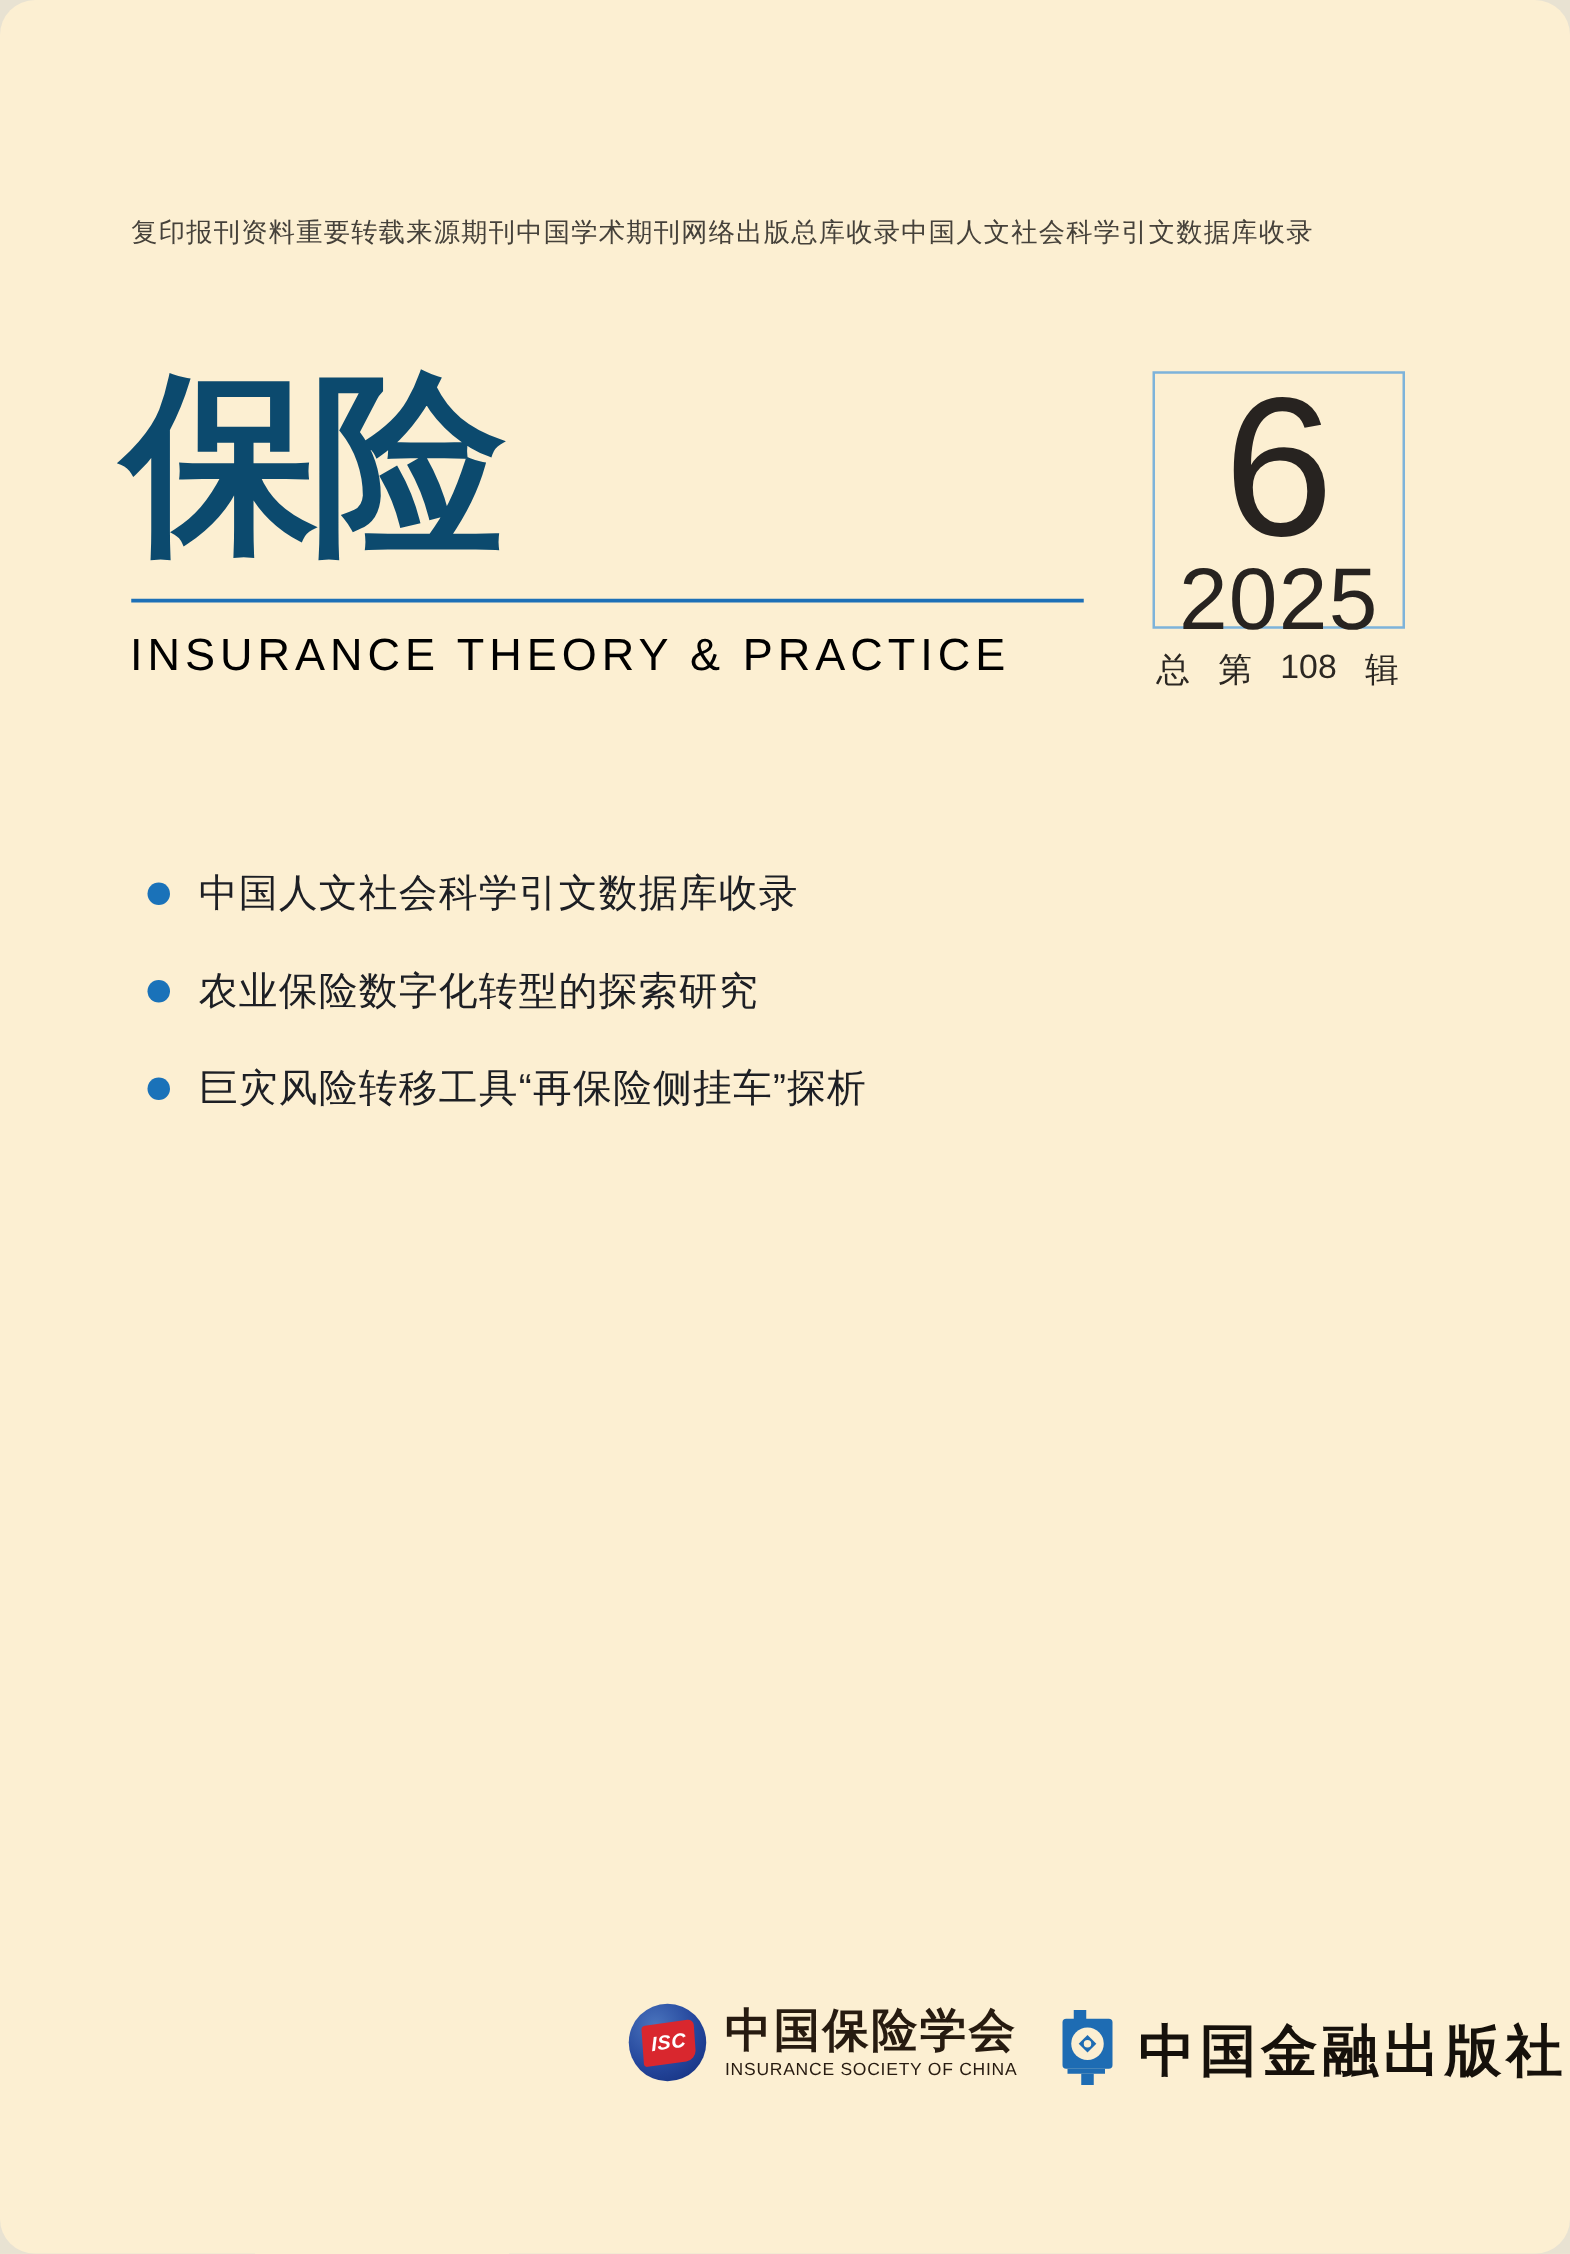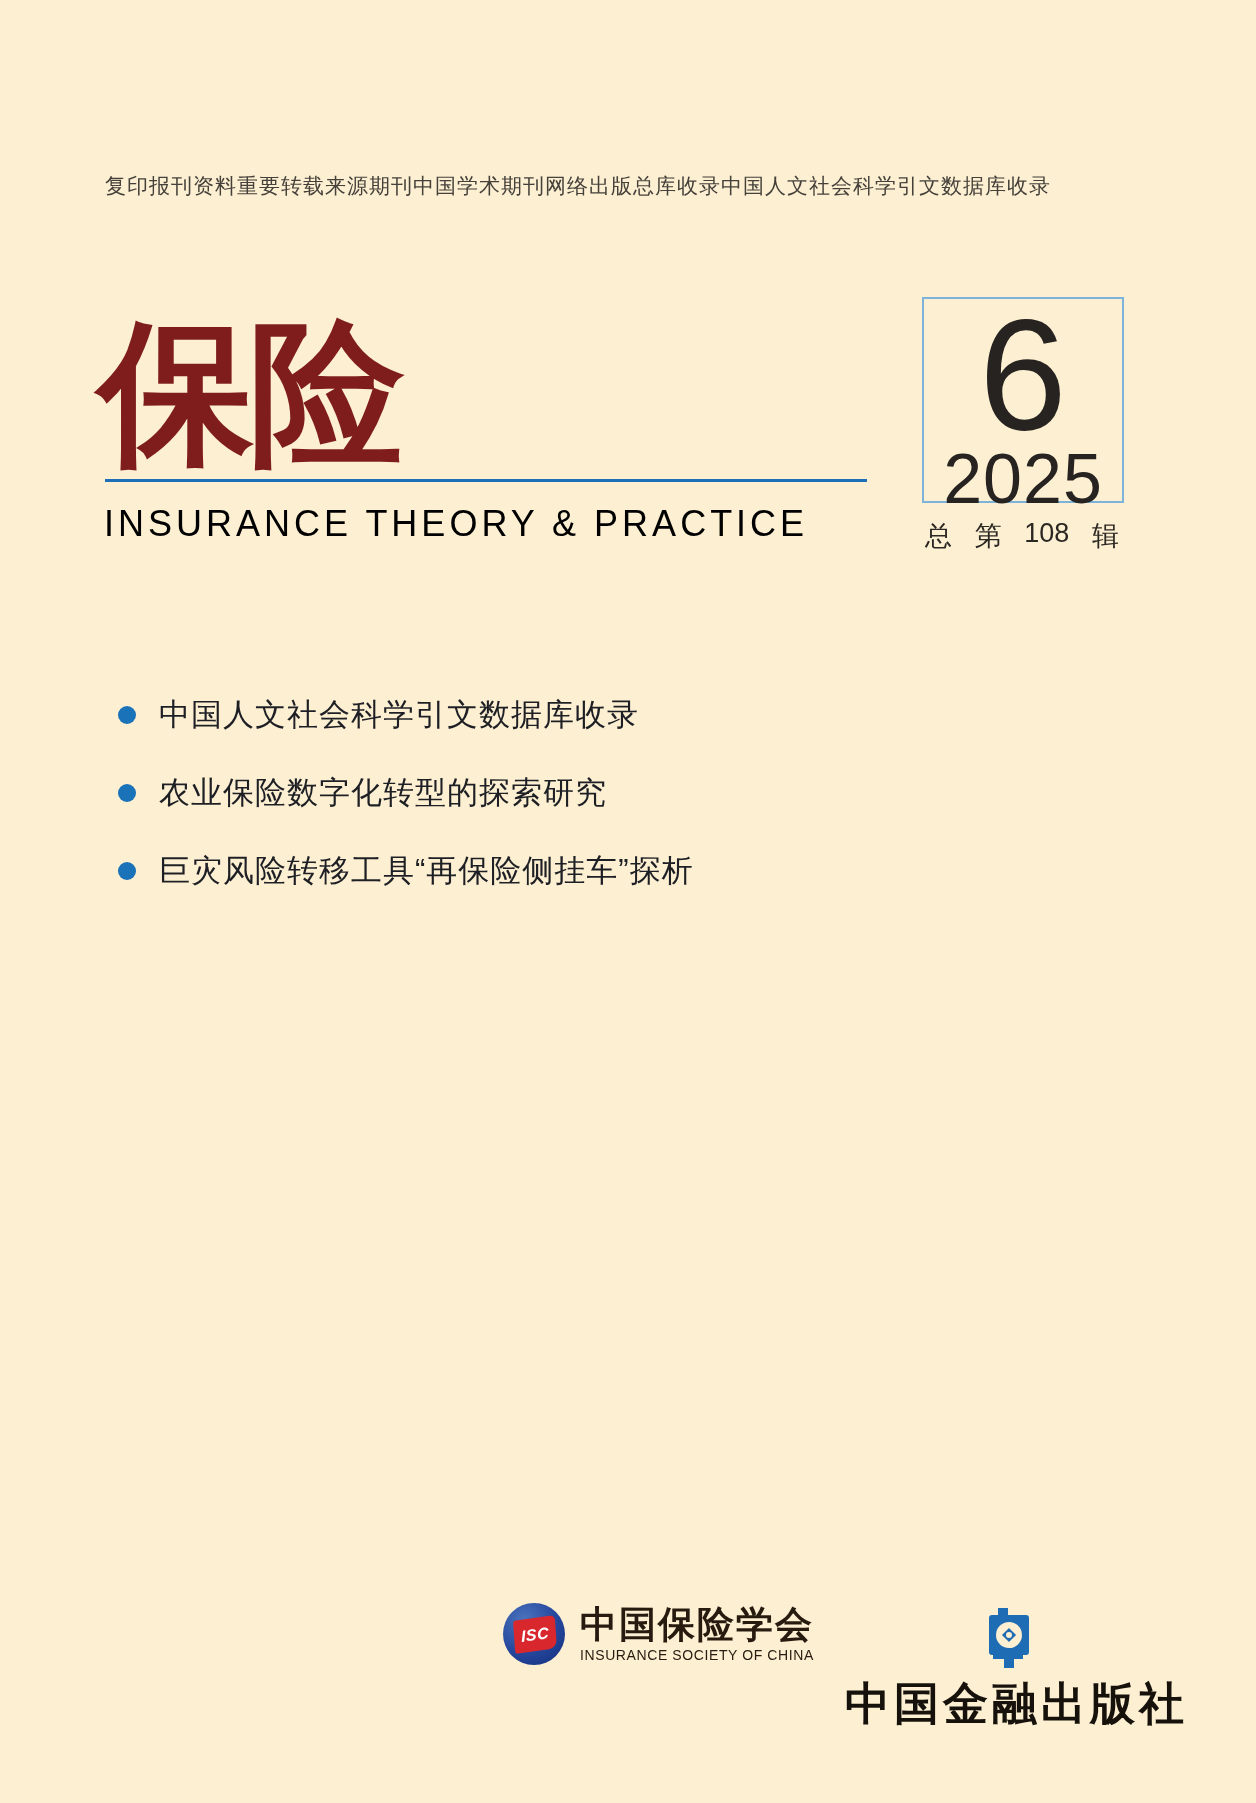--- a/index.html
+++ b/index.html
@@ -3,43 +3,44 @@
 <meta charset="utf-8">
 <style>
   html, body { margin: 0; padding: 0; background: #e8e2d2; }
   .page {
     position: relative;
     width: 1256px;
     height: 1803px;
     background: #fcefd2;
     overflow: hidden;
     font-family: "Liberation Sans", "DejaVu Sans", sans-serif;
+    border-radius: 28px;
   }
 
   
   .top-banner {
     position: absolute;
     left: 105px; top: 172px;
     width: 905px;
     display: flex;
     justify-content: space-between;
     font-size: 21px;
     letter-spacing: 1px;
     color: #45413a;
     white-space: nowrap;
   }
 
   
   .masthead-title {
     position: absolute;
-    left: 98px; top: 303px;
+    left: 98px; top: 288px;
     height: 168px;
     display: flex;
-    align-items: flex-end;
-    color: #7f1d1d;
+    align-items: center;
+    color: #0c4a6e;
     white-space: nowrap;
   }
   .title-main {
     font-size: 156px;
     font-weight: 900;
     line-height: 1.0;
     letter-spacing: -5px;
   }
   .title-sub {
     font-size: 92px;
@@ -174,21 +175,20 @@
     letter-spacing: 0.6px;
     color: #271b10;
     margin-top: 4px;
     white-space: nowrap;
   }
   .footer-publisher {
     position: absolute;
     left: 845px; top: 1606px;
     display: flex;
     align-items: center;
-    flex-direction: column;
   }
   .publisher-emblem { flex: none; margin-right: 14px; }
   .publisher-cn {
     font-family: "DejaVu Serif", "Liberation Serif", serif;
     font-size: 45px;
     font-weight: bold;
     letter-spacing: 4px;
     color: #16110b;
     white-space: nowrap;
   }

